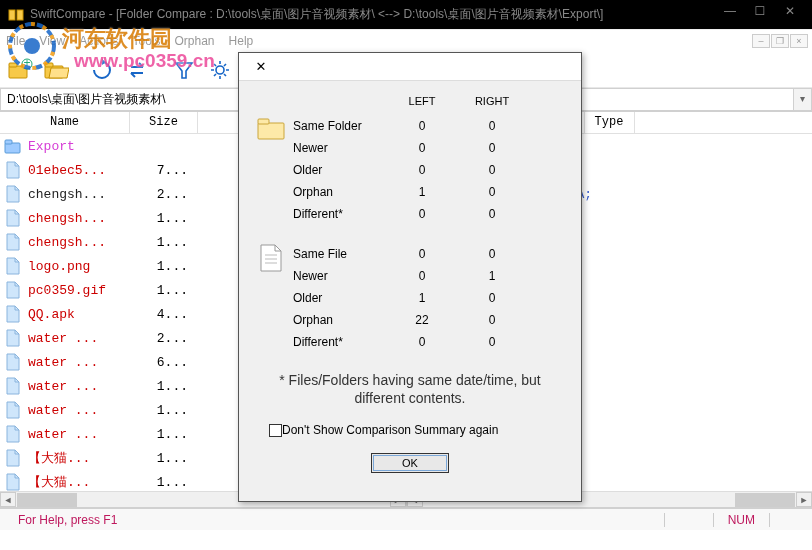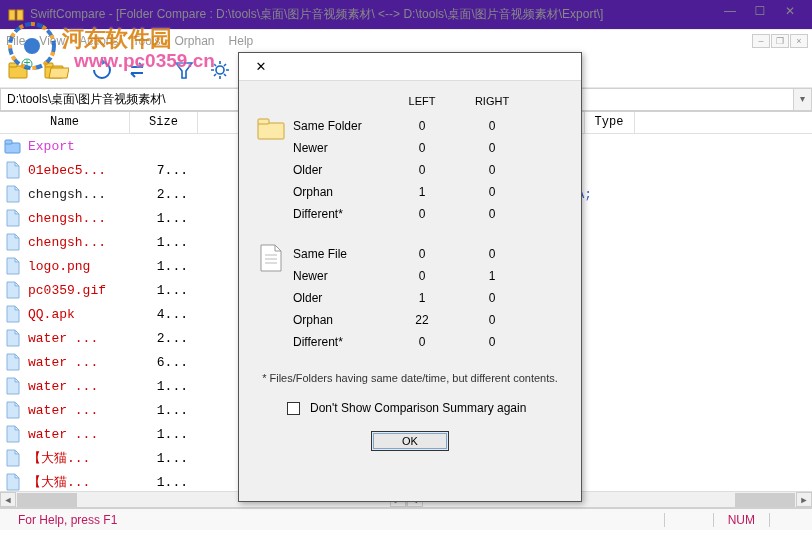--- a/index.html
+++ b/index.html
@@ -1,18 +1,18 @@
 <!DOCTYPE html>
 <html><head>
 <meta charset="utf-8">
 <style>
 * { box-sizing: border-box; margin: 0; padding: 0; font-family: "Segoe UI", Tahoma, sans-serif; font-size: 12px; }
 body { width: 812px; height: 550px; overflow: hidden; background: #fff; position: relative; }
 
-.titlebar { height: 30px; background: #4c1d95; border-bottom: 1px solid #eee; display: flex; align-items: center; padding: 0 8px; color: #888; }
+.titlebar { height: 30px; background: #000000; border-bottom: 1px solid #eee; display: flex; align-items: center; padding: 0 8px; color: #888; }
 .titlebar .app-icon { width: 16px; height: 16px; margin-right: 6px; }
 .titlebar .title { flex: 1; font-size: 12px; }
 .titlebar .win-btns { display: flex; gap: 2px; }
 .titlebar .win-btn { width: 28px; height: 22px; text-align: center; color: #888; }
 
 .menubar { height: 22px; display: flex; align-items: center; padding: 0 6px; gap: 14px; color: #999; position:relative; }
 .menubar .mdi { position:absolute; right:4px; display:flex; gap:1px;}
 .menubar .mdi div{width:18px;height:14px;border:1px solid #ccc;background:#f7f7f7;font-size:9px;text-align:center;line-height:12px;}
 
 .toolbar { height: 36px; display: flex; align-items: center; padding: 2px 4px; gap: 4px; border-bottom: 1px solid #e8e8e8; position:relative; }
@@ -55,22 +55,22 @@
 .dlg-body { flex: 1; padding: 14px 18px; }
 .dlg-hdr { display: flex; margin-bottom: 8px; }
 .dlg-hdr .sp { width: 130px; }
 .dlg-hdr .col { width: 70px; text-align: center; font-size: 11px; }
 .sect { display: flex; margin-bottom: 18px; }
 .sect .sicon { width: 36px; }
 .sect .tbl { flex: 1; }
 .srow { display: flex; height: 22px; align-items: center; font-size: 11px; }
 .srow .lab { width: 94px; }
 .srow .v { width: 70px; text-align: center; }
-.note { font-size: 11px; text-align: center; color: #333; margin: 8px 0 16px; line-height: 1.3; }
-.chk { display: flex; align-items: center; gap: 10px; font-size: 11px; margin: 8px 0 16px 30px; }
+.note { font-size: 14px; text-align: center; color: #333; margin: 8px 0 16px; line-height: 1.3; }
+.chk { display: flex; align-items: center; gap: 0; font-size: 11px; margin: 8px 0 16px 12px; }
 .chk .box { width: 13px; height: 13px; border: 1px solid #333; background: #fff; }
 .okwrap { text-align: center; }
 .okbtn { display: inline-block; padding: 3px 30px; border: 1px solid #333; background: #e8e8e8; font-size: 11px; outline:1px solid #7aa7d8; outline-offset:-3px;}
 
 .watermark { position: absolute; top: 20px; left: 6px; pointer-events: none; opacity: 0.85; }
 .watermark .logo { width: 52px; height: 52px; position: absolute; }
 .watermark .txt { position: absolute; left: 56px; top: 4px; font-size: 22px; font-weight: bold; color: #d97b00; white-space:nowrap; text-shadow:0 0 2px #fff;}
 .watermark .url { position: absolute; left: 68px; top: 30px; font-size: 19px; color: #ec4899; font-weight:bold; text-shadow:0 0 2px #fff;}
 
 svg { display: block; }

